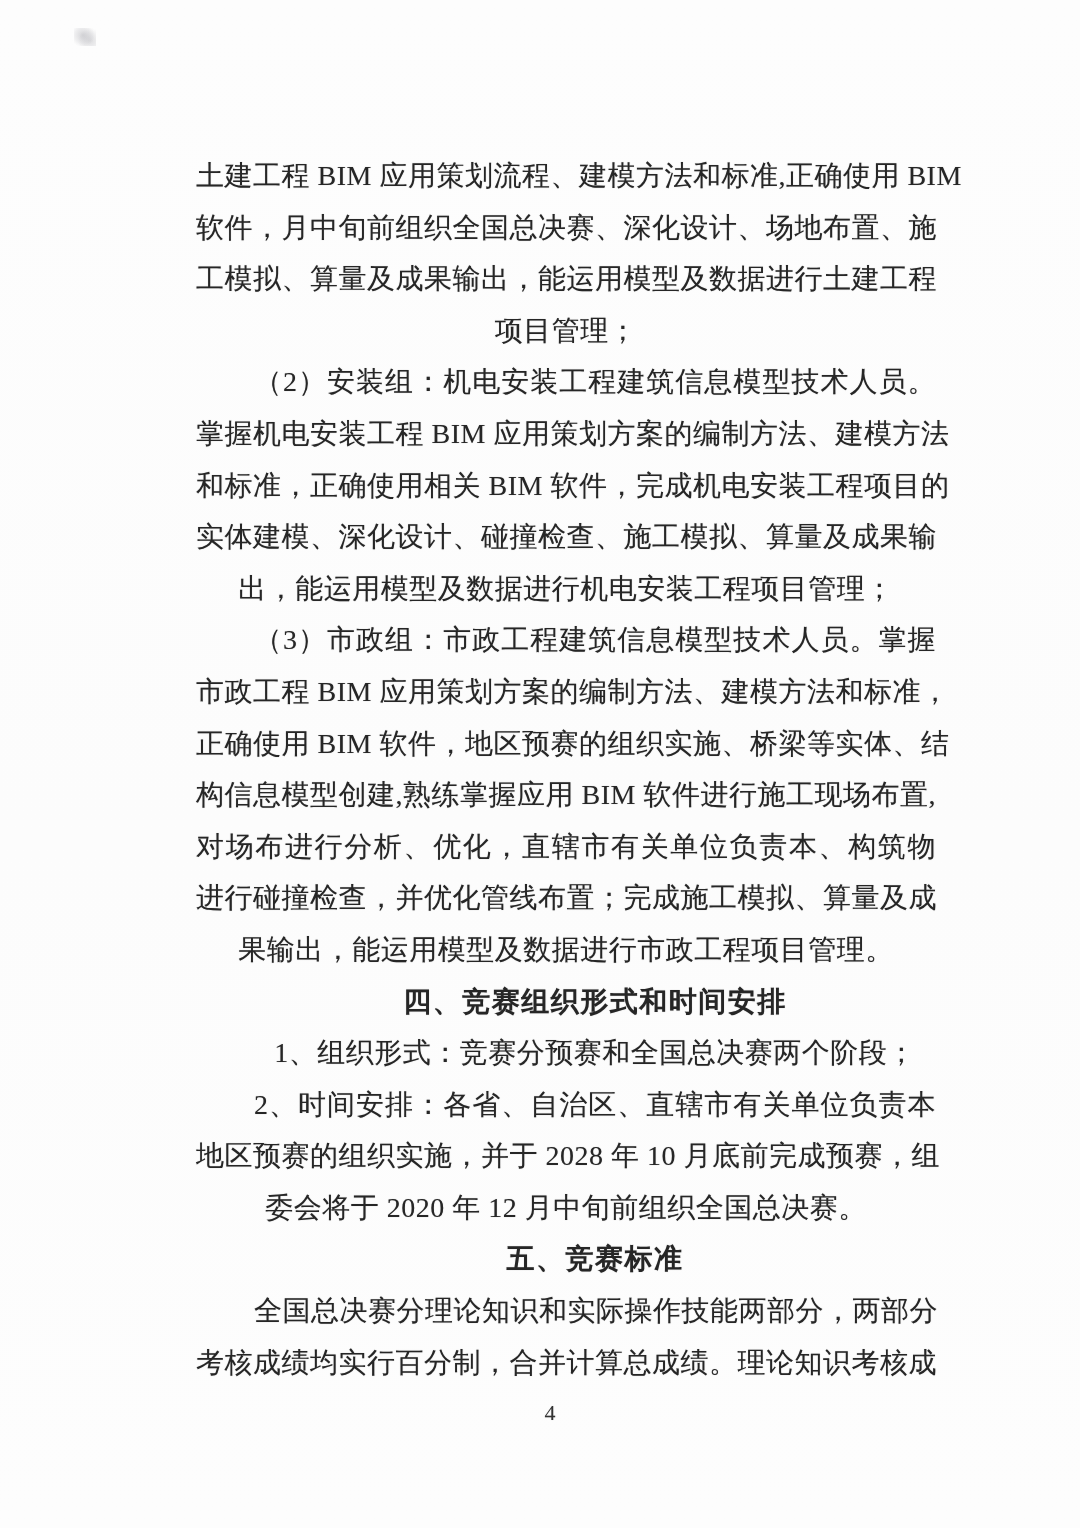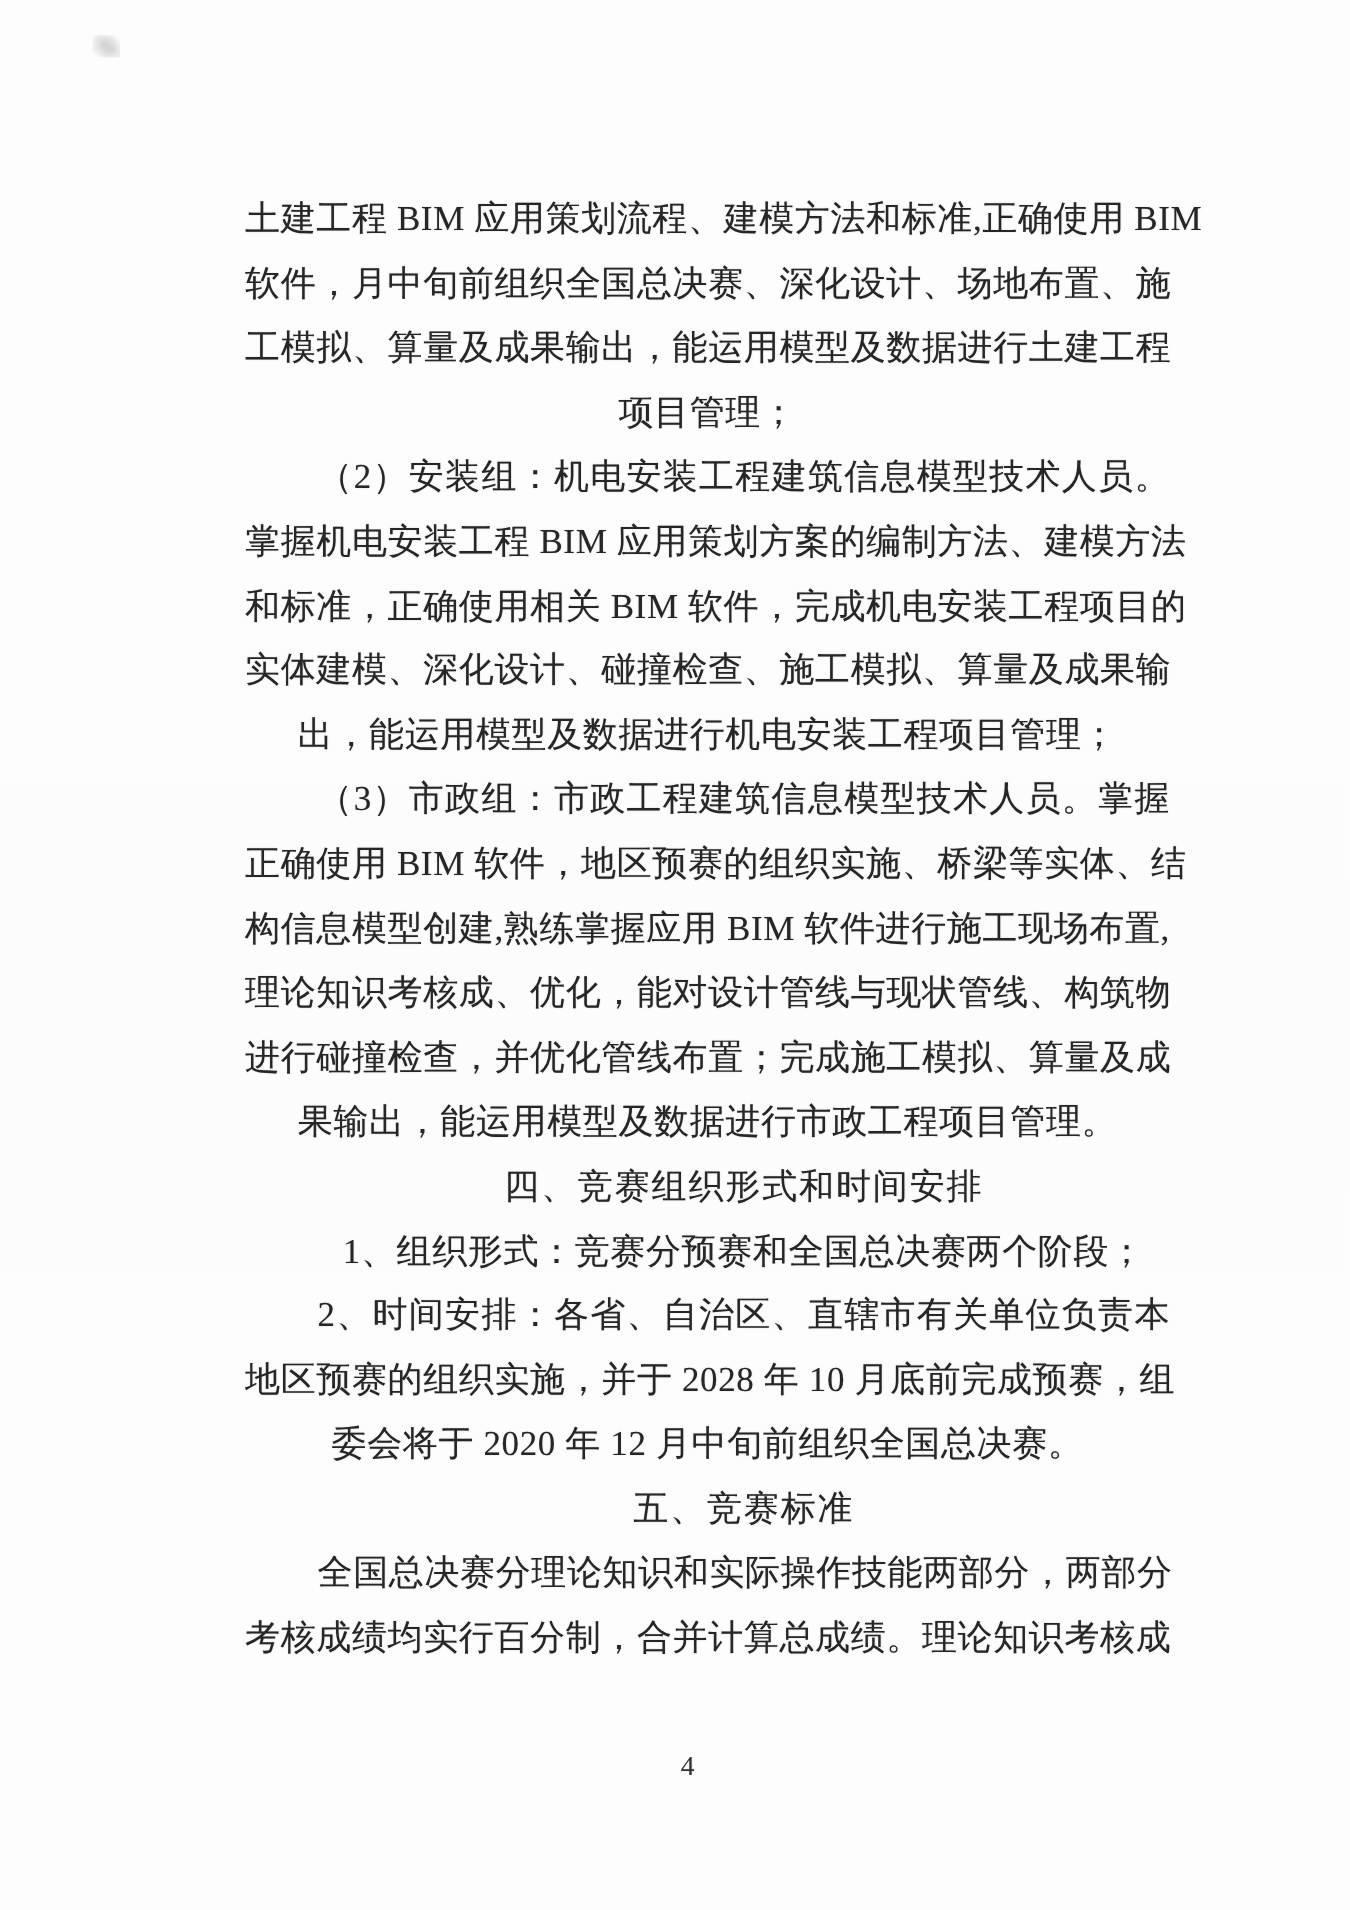--- a/index.html
+++ b/index.html
@@ -38,21 +38,21 @@
     height: 51.6px;
     white-space: nowrap;
     text-align: center;
     letter-spacing: 0.5px;
   }
   .j {
     text-align: justify;
     text-align-last: justify;
   }
   .ind  { padding-left: 58px; }
-  .b    { font-weight: 400; letter-spacing: 1.5px; }
+  .b    { font-weight: 700; letter-spacing: 1.5px; }
   .pagenum {
     position: absolute;
     left: 180px;
     top: 1396px;
     width: 740px;
     text-align: center;
     font-size: 22px;
     line-height: 34px;
     color: #333333;
     text-shadow: 0 0 1px rgba(60,60,60,0.3);
@@ -77,23 +77,24 @@
     <div>
       <div class="ln j ind">（2）安装组：机电安装工程建筑信息模型技术人员。</div>
       <div class="ln j">掌握机电安装工程 BIM 应用策划方案的编制方法、建模方法</div>
       <div class="ln j">和标准，正确使用相关 BIM 软件，完成机电安装工程项目的</div>
       <div class="ln j">实体建模、深化设计、碰撞检查、施工模拟、算量及成果输</div>
       <div class="ln">出，能运用模型及数据进行机电安装工程项目管理；</div>
     </div>
 
     <div>
       <div class="ln j ind">（3）市政组：市政工程建筑信息模型技术人员。掌握</div>
+      <div class="ln j">市政工程 BIM 应用策划方案的编制方法、建模方法和标准，</div>
       <div class="ln j">正确使用 BIM 软件，地区预赛的组织实施、桥梁等实体、结</div>
       <div class="ln j">构信息模型创建,熟练掌握应用 BIM 软件进行施工现场布置,</div>
-      <div class="ln j">理论知识考核成、优化，能对设计管线与现状管线、构筑物</div>
+      <div class="ln j">对场布进行分析、优化，直辖市有关单位负责本、构筑物</div>
       <div class="ln j">进行碰撞检查，并优化管线布置；完成施工模拟、算量及成</div>
       <div class="ln">果输出，能运用模型及数据进行市政工程项目管理。</div>
     </div>
 
     <div>
       <div class="ln b ind">四、竞赛组织形式和时间安排</div>
     </div>
 
     <div>
       <div class="ln ind">1、组织形式：竞赛分预赛和全国总决赛两个阶段；</div>

